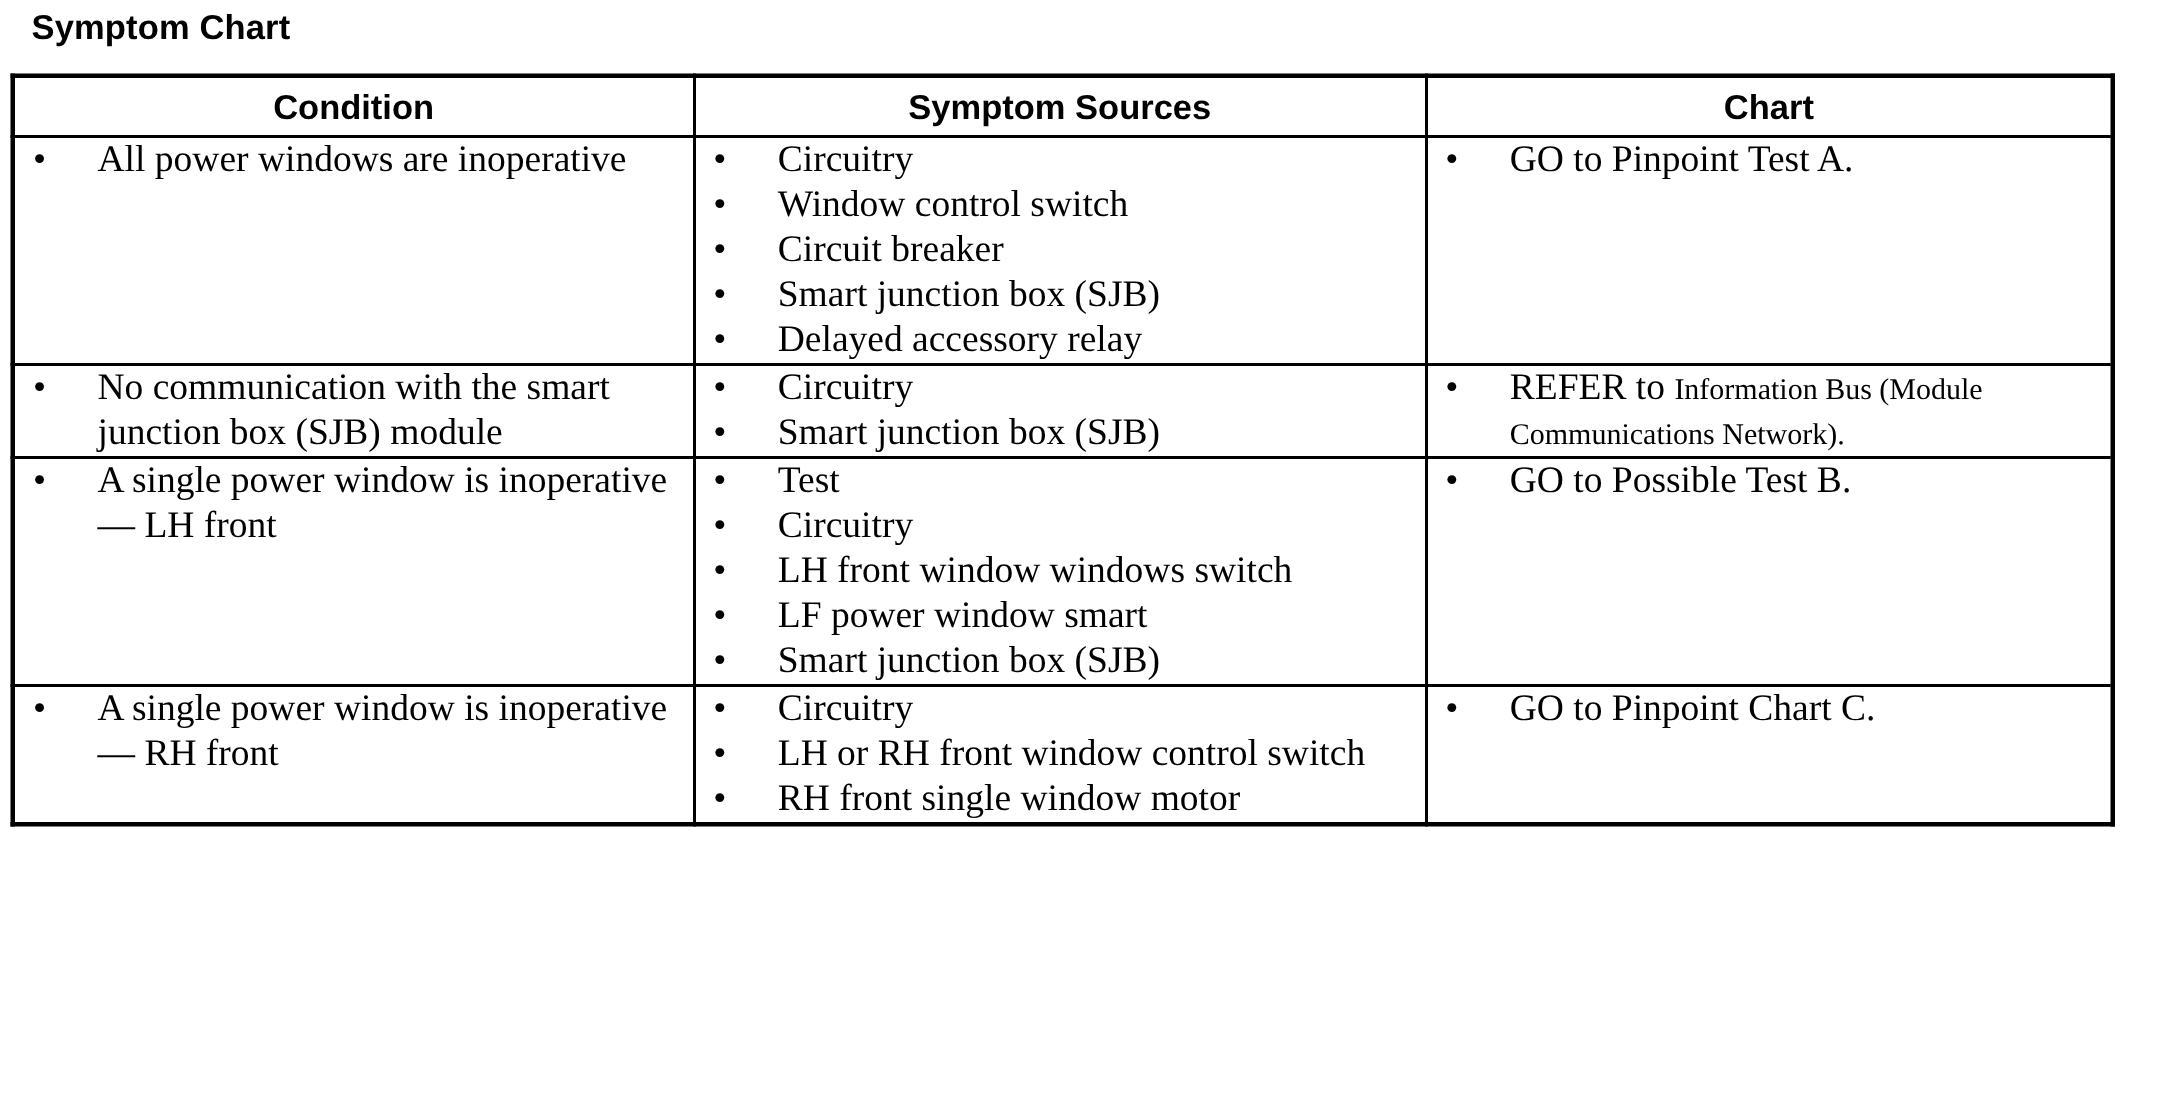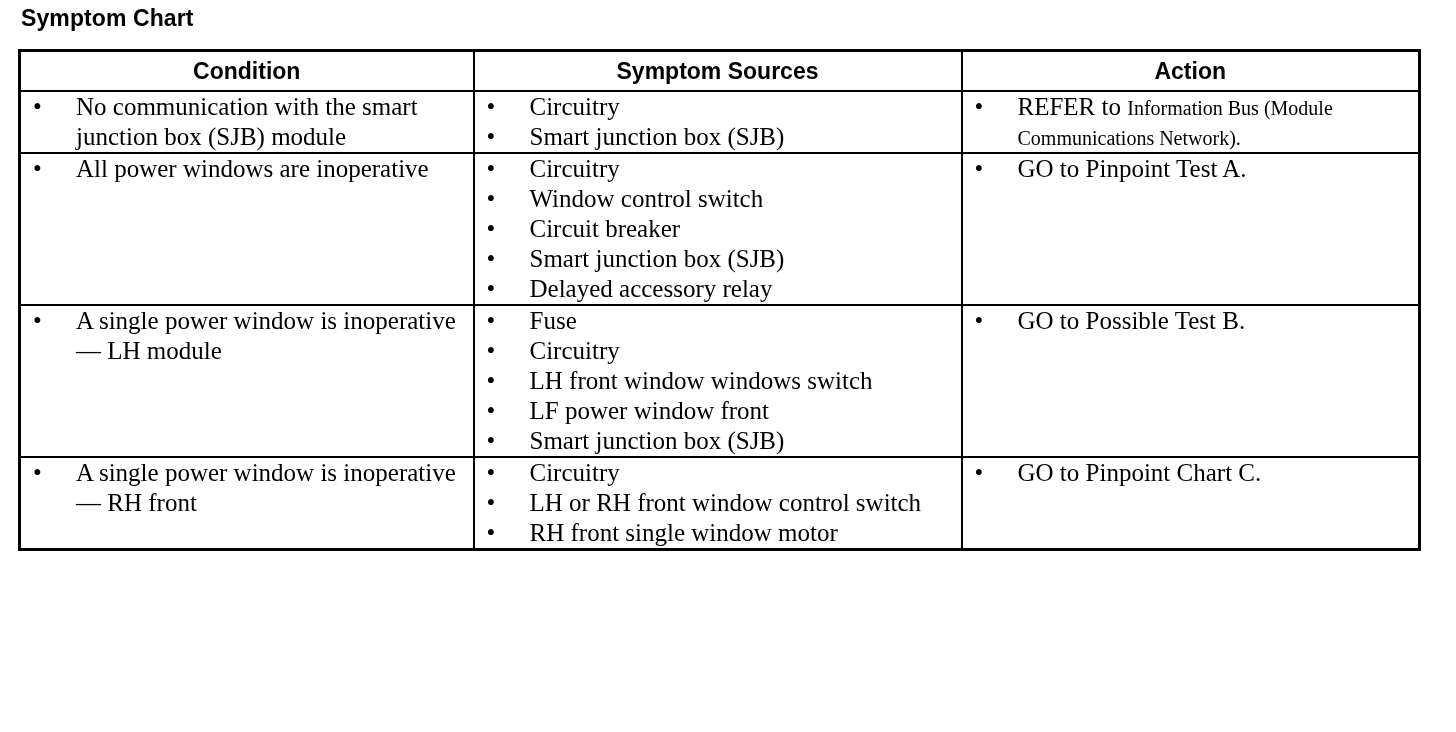--- a/index.html
+++ b/index.html
@@ -29,21 +29,21 @@
     font-family: "Liberation Sans", sans-serif;
     font-weight: bold;
     font-size: 23px;
     letter-spacing: 0.1px;
     line-height: 28px;
     white-space: nowrap;
   }
 
   #symptom-table {
     position: absolute;
-    left: 18px;
+    left: 7px;
     top: 49px;
     width: 1400px;
     border-collapse: collapse;
     table-layout: fixed;
   }
 
   #symptom-table th,
   #symptom-table td {
     border: 2px solid #000000;
     vertical-align: top;
@@ -126,44 +126,25 @@
     <colgroup>
       <col class="col-condition">
       <col class="col-sources">
       <col class="col-action">
     </colgroup>
 
     <thead>
       <tr>
         <th>Condition</th>
         <th>Symptom Sources</th>
-        <th>Action</th>
+        <th>Chart</th>
       </tr>
     </thead>
 
     <tbody>
-
-      <tr>
-        <td>
-          <ul class="bullet-list">
-            <li>No communication with the smart junction box (SJB) module</li>
-          </ul>
-        </td>
-        <td>
-          <ul class="bullet-list">
-            <li>Circuitry</li>
-            <li>Smart junction box (SJB)</li>
-          </ul>
-        </td>
-        <td>
-          <ul class="bullet-list">
-            <li class="has-xref"><span class="action-lead">REFER to</span> <span class="xref">Information Bus (Module Communications Network).</span></li>
-          </ul>
-        </td>
-      </tr>
 
       <tr>
         <td>
           <ul class="bullet-list">
             <li>All power windows are inoperative</li>
           </ul>
         </td>
         <td>
           <ul class="bullet-list">
             <li>Circuitry</li>
@@ -176,29 +157,48 @@
         <td>
           <ul class="bullet-list">
             <li>GO to Pinpoint Test A.</li>
           </ul>
         </td>
       </tr>
 
       <tr>
         <td>
           <ul class="bullet-list">
-            <li>A single power window is inoperative — LH module</li>
-          </ul>
-        </td>
-        <td>
-          <ul class="bullet-list">
-            <li>Fuse</li>
+            <li>No communication with the smart junction box (SJB) module</li>
+          </ul>
+        </td>
+        <td>
+          <ul class="bullet-list">
+            <li>Circuitry</li>
+            <li>Smart junction box (SJB)</li>
+          </ul>
+        </td>
+        <td>
+          <ul class="bullet-list">
+            <li class="has-xref"><span class="action-lead">REFER to</span> <span class="xref">Information Bus (Module Communications Network).</span></li>
+          </ul>
+        </td>
+      </tr>
+
+      <tr>
+        <td>
+          <ul class="bullet-list">
+            <li>A single power window is inoperative — LH front</li>
+          </ul>
+        </td>
+        <td>
+          <ul class="bullet-list">
+            <li>Test</li>
             <li>Circuitry</li>
             <li>LH front window windows switch</li>
-            <li>LF power window front</li>
+            <li>LF power window smart</li>
             <li>Smart junction box (SJB)</li>
           </ul>
         </td>
         <td>
           <ul class="bullet-list">
             <li>GO to Possible Test B.</li>
           </ul>
         </td>
       </tr>
 

